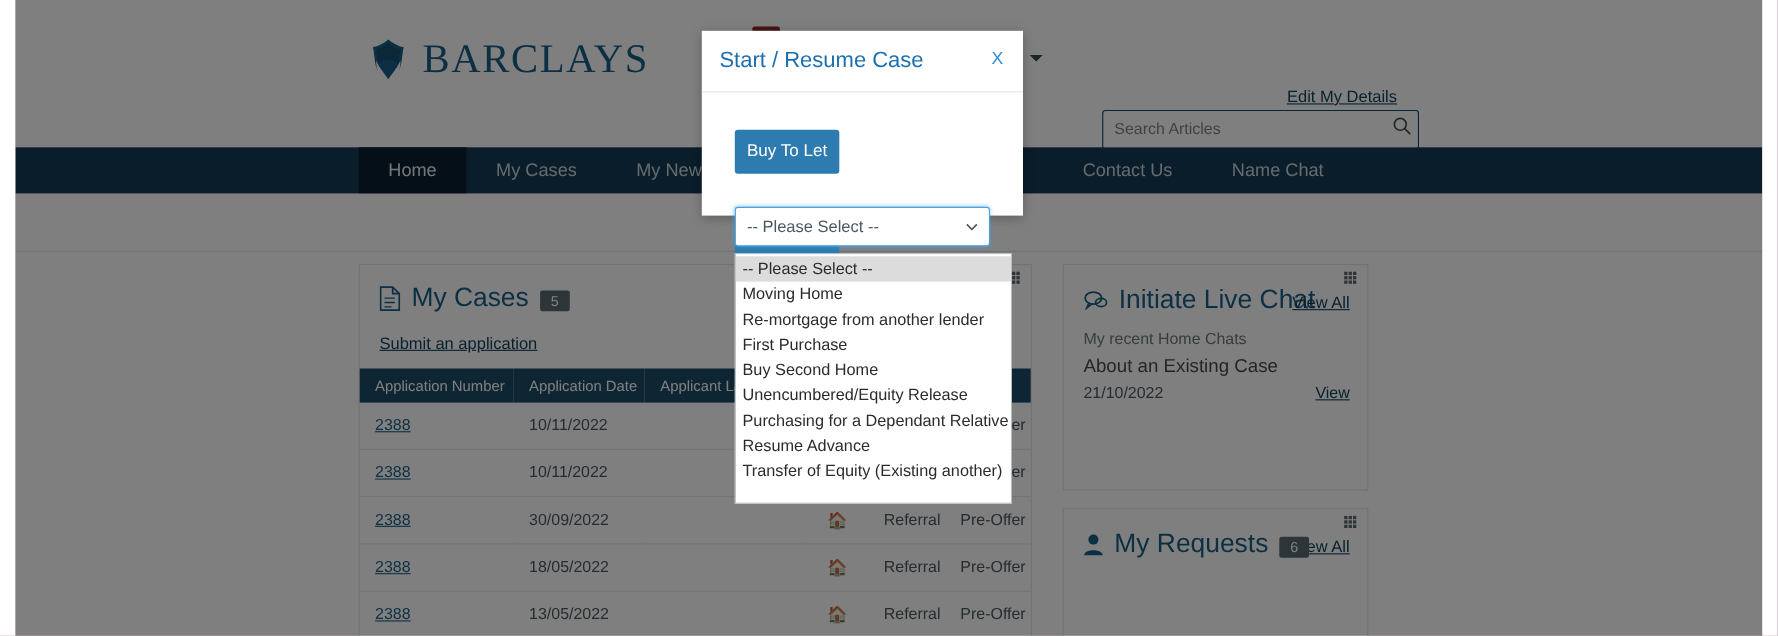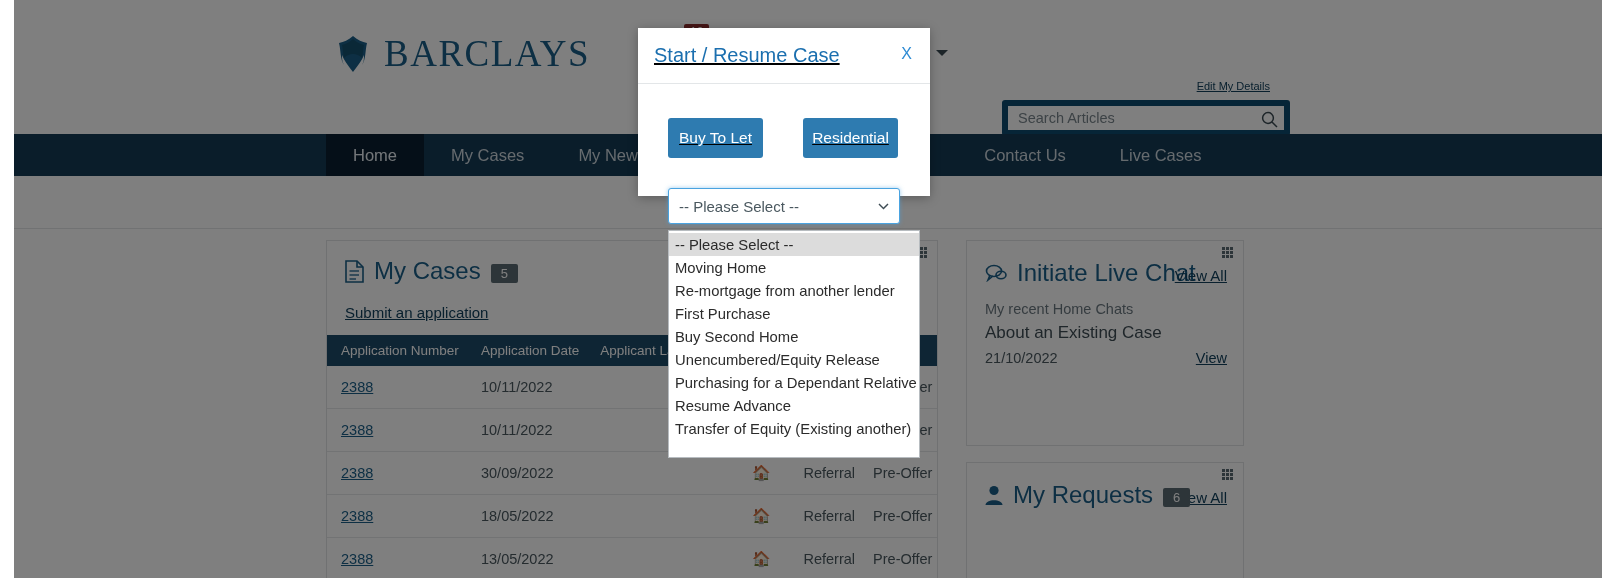--- a/index.html
+++ b/index.html
@@ -58,27 +58,27 @@
   #user-avatar { position:absolute; left: 186px; top: 18px; }
   #user-caret {
     position: absolute; left: 284px; top: 28px;
     width: 0; height: 0;
     border-left: 6px solid transparent;
     border-right: 6px solid transparent;
     border-top: 6px solid #3b4a52;
   }
   #edit-details {
     position: absolute; right: 2px; top: 58px;
-    color: #12405c; font-size: 11px;
+    color: #12405c; font-size: 15px;
     text-decoration: underline;
   }
   #search-wrap {
     position: absolute; right: -18px; top: 78px;
     width: 288px; height: 36px;
-    border: 6px solid #0c4a6e; border-radius: 3px;
+    border: 1px solid #0c4a6e; border-radius: 3px;
     background: #fff;
   }
   #search-input {
     width: 100%; height: 100%;
     border: 0; outline: 0; background: transparent;
     padding: 0 34px 0 10px;
     font-family: "Liberation Sans", sans-serif;
     font-size: 14.5px; color: #5a6a72;
   }
   #search-input::placeholder { color: #79858c; }
@@ -168,39 +168,38 @@
   .chat-date { color: #4a585f; font-size: 14.5px; }
   .chat-view { color: #12405c; font-size: 14.5px; text-decoration: underline; }
 
   
   #modal {
     position: absolute; left: 638px; top: 28px;
     width: 292px; height: 168px;
     background: #ffffff;
     z-index: 100;
     box-shadow: 0 2px 10px rgba(0,0,0,0.28);
-    text-decoration: underline;
   }
   #modal-header {
     position: relative; height: 56px;
     border-bottom: 1px solid #e3e6e8;
     padding: 0 16px;
     display: flex; align-items: center;
   }
   #modal-title { color: #1b6faf; font-size: 20px; font-weight: 400; }
   #modal-close {
     position: absolute; right: 18px; top: 17px;
     background: none; border: 0; cursor: pointer;
     color: #2e8bd4; font-size: 16px;
     font-family: "Liberation Sans", sans-serif;
   }
   #modal-body { padding: 16px 30px 0 30px; }
   #modal-prompt { color: #3f4d55; font-size: 15.5px; text-align: left; }
   #modal-buttons {
-    display: flex; gap: 40px; margin-top: 18px;
+    display: flex; gap: 40px; margin-top: 18px; flex-direction: column;
   }
   .type-btn {
     background: #2e7bb0; color: #ffffff;
     border: 0; border-radius: 3px;
     font-family: "Liberation Sans", sans-serif;
     font-size: 15.5px; padding: 11px 0;
     width: 95px; cursor: pointer;
   }
   #select-box {
     position: absolute; left: 30px; top: 160px;
@@ -277,21 +276,21 @@
         </button>
       </div>
     </div>
   </div>
 
   <nav id="main-nav">
     <a class="nav-item active" href="#">Home</a>
     <a class="nav-item" href="#">My Cases</a>
     <a class="nav-item" href="#">My News</a>
     <a class="nav-item" href="#" style="margin-left:284px">Contact Us</a>
-    <a class="nav-item" href="#">Live Cases</a>
+    <a class="nav-item" href="#">Name Chat</a>
   </nav>
 
   <div id="content-band">
     <div id="content-sep"></div>
 
     <section class="card" id="my-cases-card">
       <span class="card-handle">
         <i></i>
           <i></i>
           <i></i>

